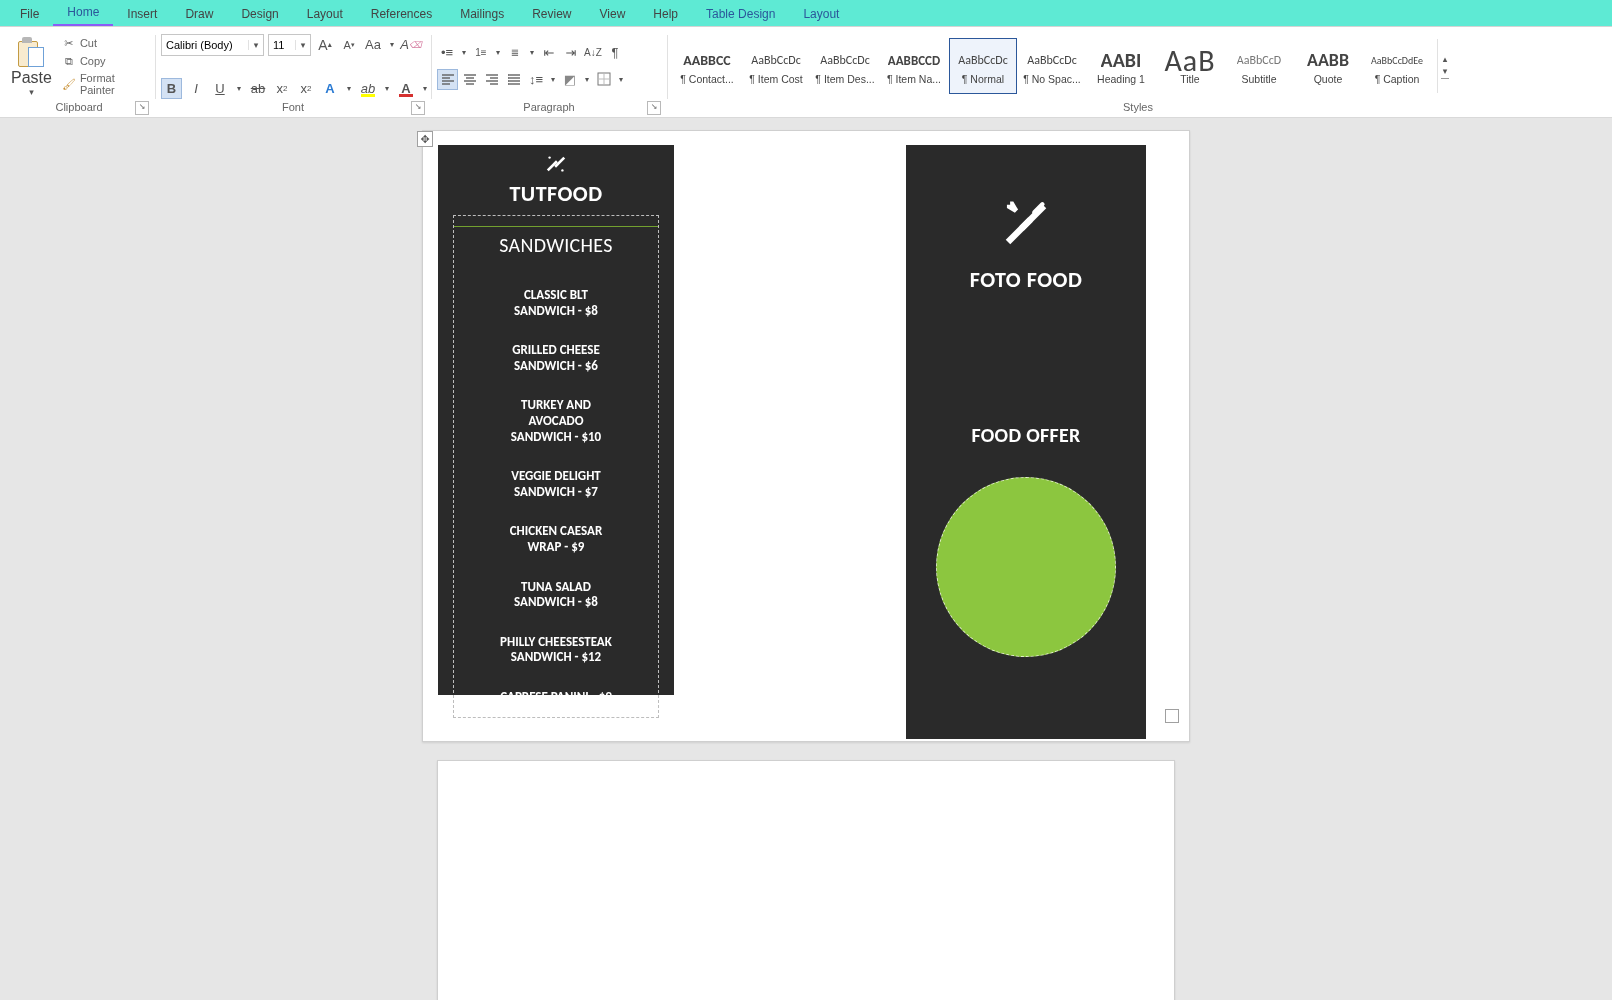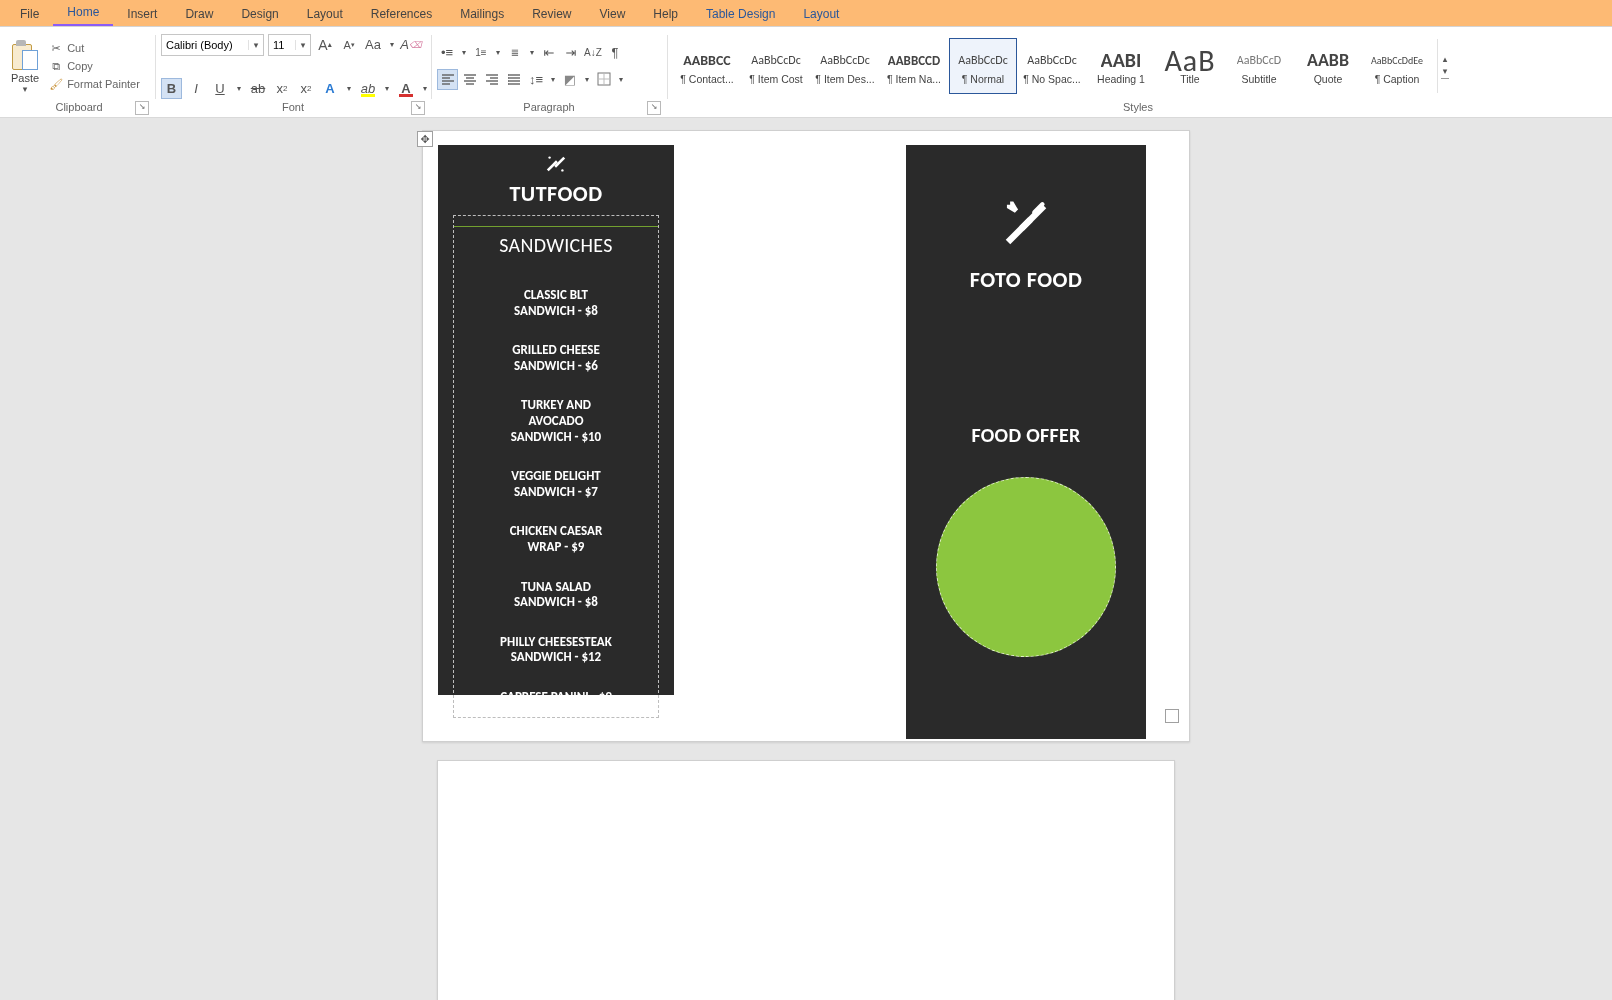--- a/index.html
+++ b/index.html
@@ -12,21 +12,21 @@
     height: 100%;
     overflow: hidden;
   }
   
   .tabs {
     display: flex;
     align-items: flex-end;
     padding: 0 6px;
     border-bottom: 1px solid #d4d4d4;
     height: 26px;
-    background: #fdba74;
+    background: #5eead4;
   }
   .tab {
     padding: 4px 14px 5px;
     cursor: pointer;
     color: #444;
   }
   .tab.active {
     color: #2b579a;
     border-bottom: 2px solid #8b5cf6;
     font-weight: 400;
@@ -115,21 +115,21 @@
     background: #b7b7b7;
     border-radius: 2px 2px 0 0;
   }
   .paste-icon .doc {
     position: absolute;
     right: 0; bottom: 0;
     width: 14px; height: 18px;
     background: #fff;
     border: 1px solid #6fa1d7;
   }
-  .paste-caption { font-size: 11px; margin-top: 2px; }
+  .paste-caption { font-size: 16px; margin-top: 2px; }
   .paste-caret { font-size: 9px; color: #555; }
   .clip-mini {
     display: flex;
     flex-direction: column;
     gap: 2px;
     font-size: 11px;
     color: #666;
   }
   .clip-mini div { display: flex; align-items: center; gap: 4px; cursor: pointer; padding: 1px 2px; }
   .mini-ico { width: 14px; height: 14px; display: inline-flex; align-items: center; justify-content: center; }

